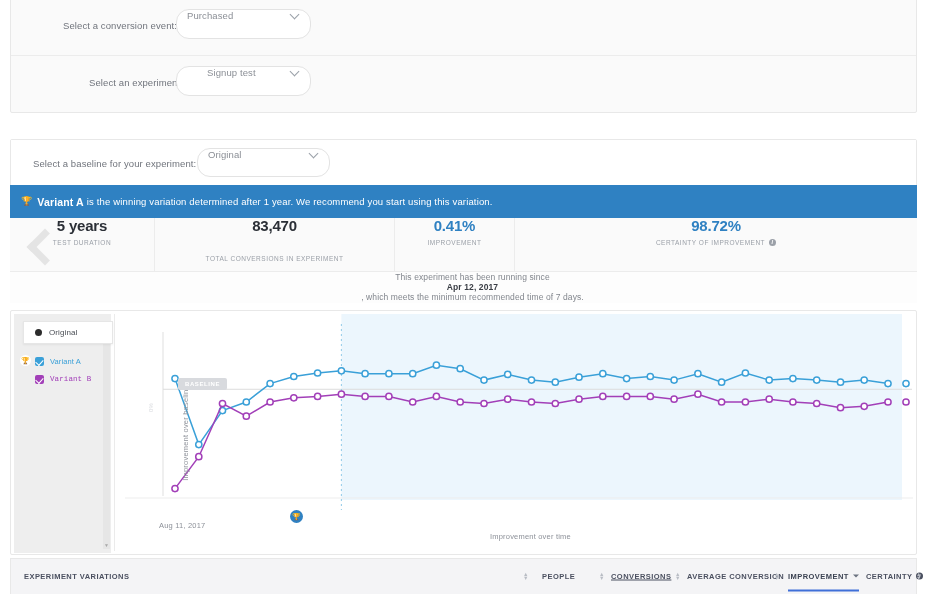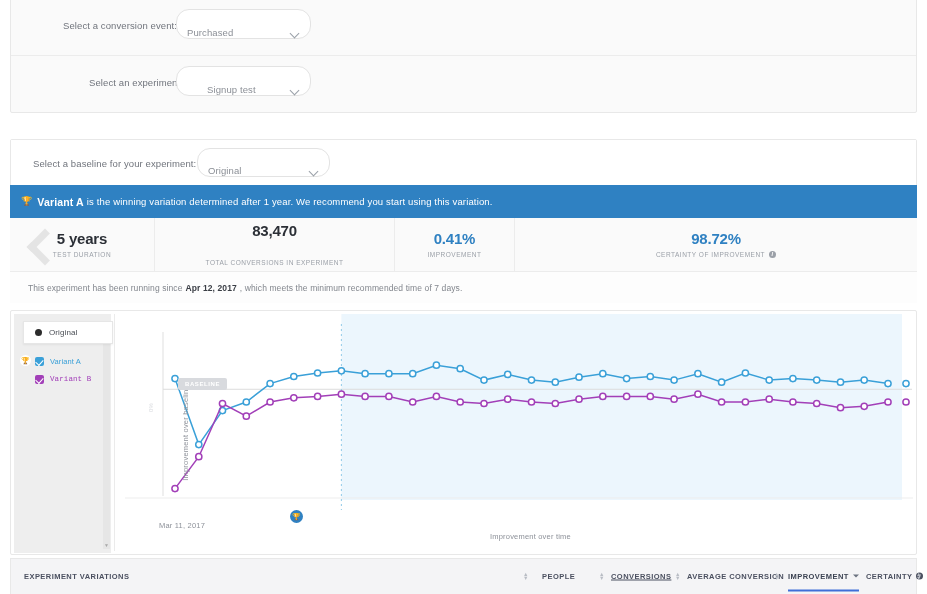--- a/index.html
+++ b/index.html
@@ -26,21 +26,21 @@
   .sel-row.second { border-top: 1px solid #ececec; }
   .sel-label-abs {
     position: absolute; font-size: 9.5px; color: #70747c;
     letter-spacing: .1px; white-space: nowrap;
   }
   .select-box {
     position: absolute;
     background: #ffffff;
     border: 1px solid #e3e3e3;
     border-radius: 13px;
-    display: flex; align-items: flex-end;
+    display: flex; align-items: flex-start;
     padding: 0 10px;
     font-size: 9.5px; color: #8b8f96;
     letter-spacing: .1px;
     cursor: pointer;
   }
   .select-box .val { flex: 1; white-space: nowrap; overflow: hidden; }
   .chev {
     width: 9px; height: 9px; flex: none; position: relative;
   }
   .chev::after {
@@ -70,21 +70,21 @@
   
   #stats-strip {
     position: absolute; left: 10px; top: 218px; width: 907px; height: 54px;
     background: #fafafa;
     border-bottom: 1px solid #ececec;
     display: flex;
   }
   .stat {
     flex: 1; position: relative;
     display: flex; flex-direction: column;
-    align-items: center; justify-content: center;
+    align-items: center; justify-content: flex-start;
     border-right: 1px solid #ececec;
     overflow: hidden;
   }
   .stat:last-child { border-right: none; }
   .stat .v { font-size: 15px; font-weight: bold; color: #2b2f36; letter-spacing: -.2px; line-height: 1.1; }
   .stat .v.blue { color: #2f81c2; }
   .stat .k {
     font-size: 6.5px; color: #9ba0a8; letter-spacing: .5px;
     margin-top: 4px; text-transform: uppercase; white-space: nowrap;
     display: flex; align-items: center; gap: 4px;
@@ -109,21 +109,21 @@
     content: ""; position: absolute; left: 4px; top: 9px;
     width: 19px; height: 19px;
     border-left: 7px solid #e4e4e4;
     border-bottom: 7px solid #e4e4e4;
     transform: rotate(45deg);
   }
 
   #running-note {
     position: absolute; left: 10px; top: 272px; width: 907px; height: 31px;
     display: flex; align-items: center; padding-left: 18px;
-    font-size: 8.5px; color: #82868d; letter-spacing: .1px; background:#fdfdfd;
+    font-size: 8.5px; color: #82868d; letter-spacing: .1px; background:#fdfdfd;flex-direction:column;
   }
   #running-note b { color: #3a3e45; font-weight: bold; text-align: right; }
 
   
   #chart-panel { left: 10px; top: 310px; width: 907px; height: 245px; background: #ffffff; }
 
   
   #legend-box {
     position: absolute; left: 3px; top: 3px; width: 97px; height: 239px;
     background: #eeeeee;
@@ -347,21 +347,21 @@
 
       <div id="legend-scrollbar">
         <div class="sb-arrow up">▲</div>
         <div class="sb-arrow dn">▼</div>
       </div>
     </div>
 
     <div id="plot">
       <div id="y-axis-title">Improvement over baseline</div>
       <div id="y-tick-label">0%</div>
-      <div id="x-axis-label">Mar 11, 2017</div>
+      <div id="x-axis-label">Aug 11, 2017</div>
       <div id="chart-caption">Improvement over time</div>
       <div id="baseline-pill">BASELINE</div>
       <div id="winner-marker">🏆</div>
       <svg id="plot-svg" width="801" height="239" viewBox="0 0 801 239">
           <rect x="226.36666666666667" y="0" width="560.6333333333333" height="186" fill="#ddeefb" opacity="0.55"></rect>
           <line x1="48" y1="18" x2="48" y2="182" stroke="#e4e4e4" stroke-width="1.2"></line>
           <line x1="10" y1="184" x2="801" y2="184" stroke="#ededed" stroke-width="1"></line>
           <line x1="48" y1="75.27622126436782" x2="797" y2="75.27622126436782" stroke="#dcdcdc" stroke-width="1"></line>
           <line x1="226.36666666666667" y1="10" x2="226.36666666666667" y2="196" stroke="#8fc9e8" stroke-width="1" stroke-dasharray="2,3"></line>
           <path d="M 60.0 64.6 L 83.8 130.6 L 107.5 96.6 L 131.3 88.0 L 155.1 69.6 L 178.8 62.5 L 202.6 59.0 L 226.4 56.8 L 250.1 59.7 L 273.9 59.7 L 297.7 59.7 L 321.4 51.2 L 345.2 54.7 L 369.0 66.1 L 392.7 60.4 L 416.5 66.1 L 440.3 68.2 L 464.0 63.2 L 487.8 59.7 L 511.6 64.6 L 535.3 62.5 L 559.1 66.1 L 582.9 59.7 L 606.6 68.2 L 630.4 59.0 L 654.2 66.1 L 677.9 64.6 L 701.7 66.1 L 725.5 68.2 L 749.2 66.1 L 773.0 69.6" fill="none" stroke="#3aa0d8" stroke-width="1.5"></path>

